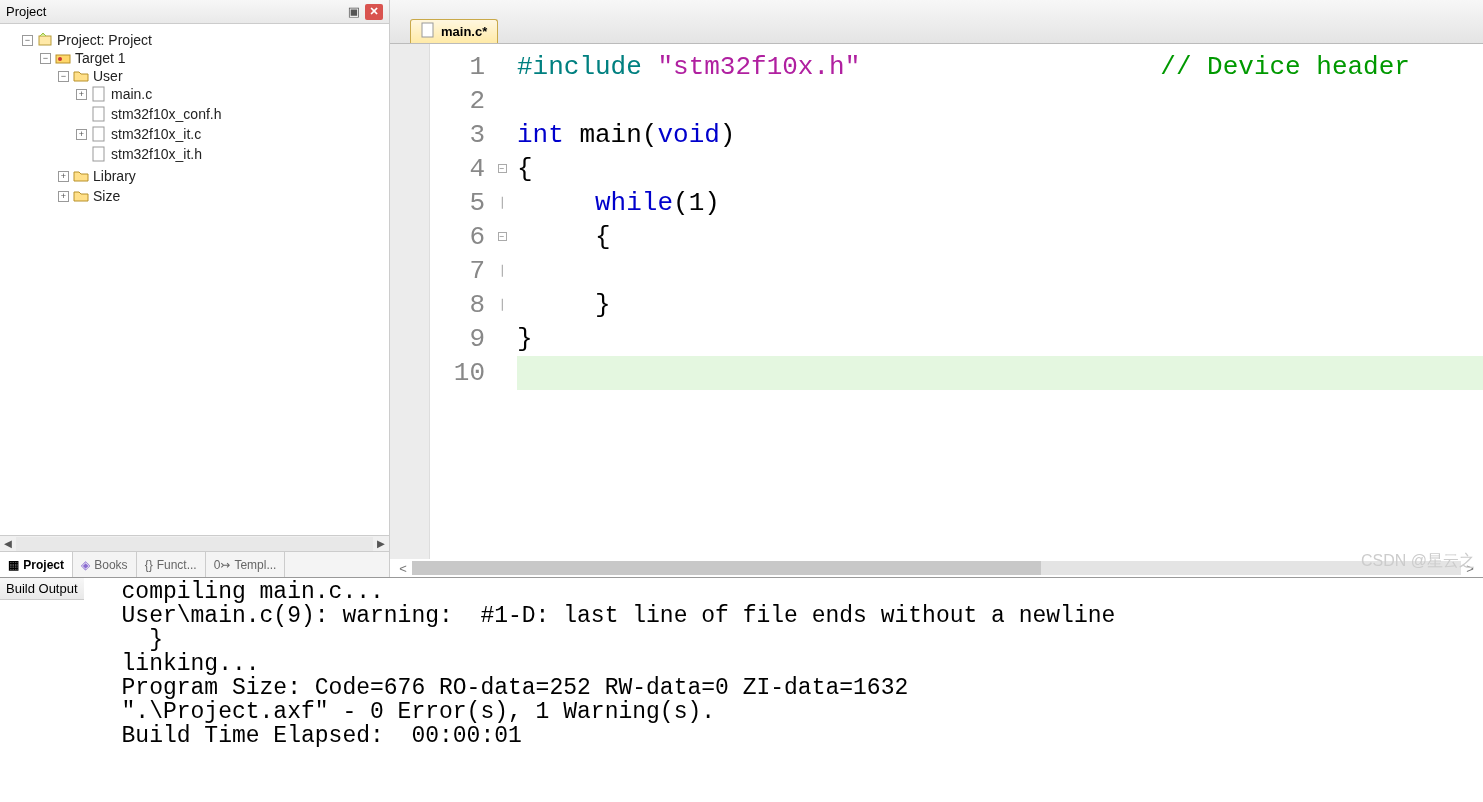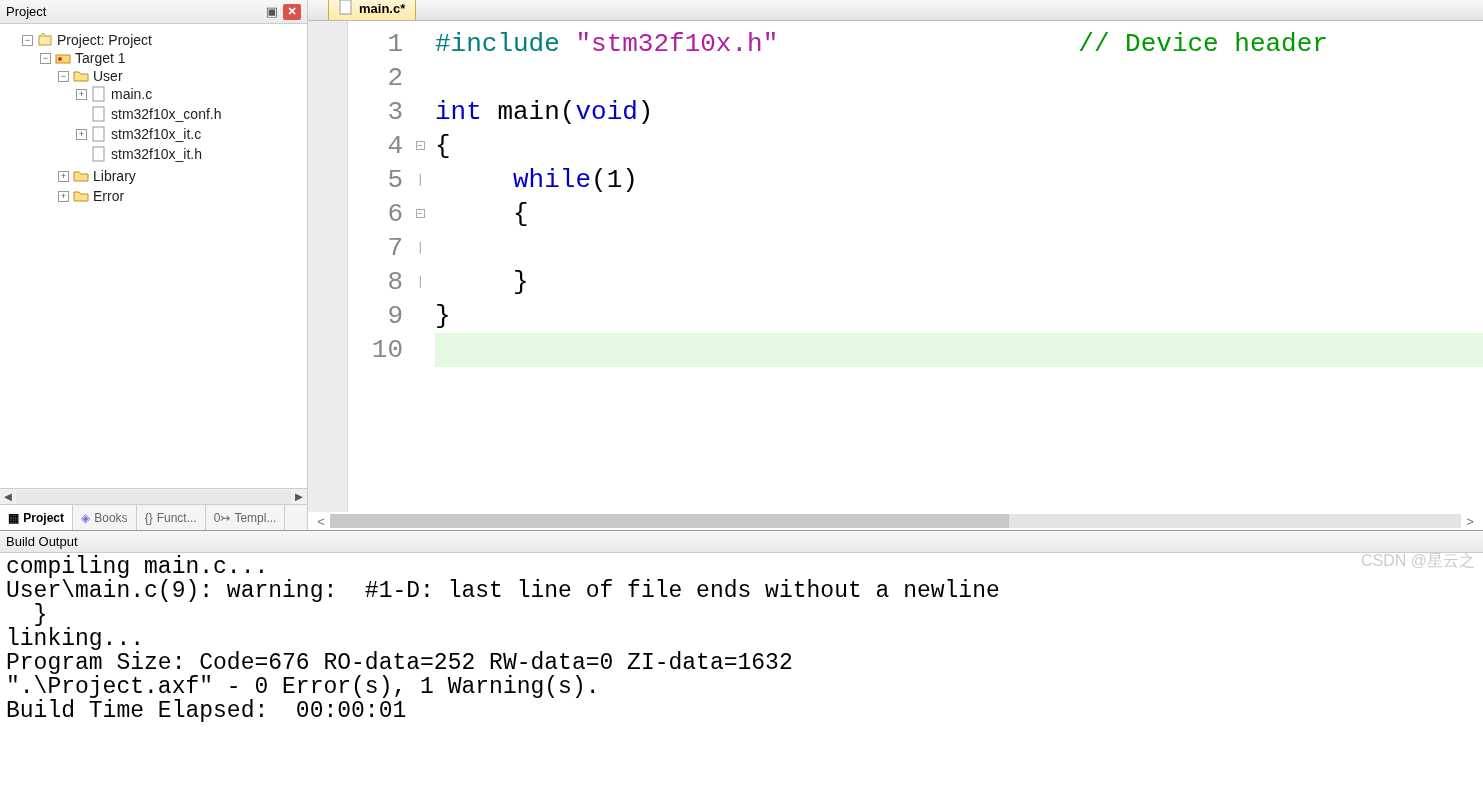--- a/index.html
+++ b/index.html
@@ -1,18 +1,18 @@
 <!DOCTYPE html>
 <html><head>
 <meta charset="utf-8">
 <style>
 * { box-sizing: border-box; margin: 0; padding: 0; }
 body { font-family: "Segoe UI", Tahoma, sans-serif; font-size: 13px; background: #fff; width: 1483px; height: 802px; display: flex; flex-direction: column; overflow: hidden; }
 .top-row { display: flex; flex: 1; min-height: 0; }
-.project-panel { width: 308px; border-right: 1px solid #ccc; display: flex; flex-direction: column; background: #fff; }
+.project-panel { width: 390px; border-right: 1px solid #ccc; display: flex; flex-direction: column; background: #fff; }
 .panel-header { background: linear-gradient(#f7f7f7,#e9e9e9); border-bottom: 1px solid #ccc; height: 24px; display: flex; align-items: center; padding: 0 6px; font-size: 13px; }
 .panel-header .title { flex: 1; }
 .panel-header .btn { width: 18px; height: 16px; margin-left: 2px; display: flex; align-items: center; justify-content: center; cursor: pointer; }
 .pin { color: #555; }
 .close-box { background: #d9534f; color: #fff; font-weight: bold; font-size: 11px; border-radius: 2px; }
 .tree { flex: 1; overflow: auto; padding: 6px 4px; font-size: 14px; color: #222;}
 .tree ul { list-style: none; padding-left: 18px; }
 .tree li { padding: 2px 0; white-space: nowrap; }
 .tree-row { display: flex; align-items: center; gap: 4px; cursor: pointer; }
 .exp { width: 11px; height: 11px; border: 1px solid #999; font-size: 9px; line-height: 9px; text-align: center; color: #555; background: #fff; }
@@ -20,39 +20,39 @@
 .ico { width: 16px; height: 16px; display: inline-flex; align-items: center; justify-content: center; }
 .tree-scroll { height: 16px; border-top: 1px solid #ccc; display:flex; align-items:center; background:#f0f0f0;}
 .tree-scroll .arrow { width:16px; text-align:center; color:#555; cursor:pointer;}
 .tree-scroll .track { flex:1; height:14px; background:#e8e8e8;}
 .panel-tabs { height: 26px; background: #f4f4f4; border-top: 1px solid #ccc; display: flex; align-items: stretch; font-size: 12px; }
 .ptab { padding: 0 8px; display: flex; align-items: center; gap: 4px; border-right: 1px solid #ccc; cursor: pointer; color: #666;}
 .ptab.active { background: #fff; border-top: 1px solid #ccc; margin-top:-1px; color:#000; font-weight:bold;}
 .ptab.active .pticon { filter:none }
 .pticon { font-size: 12px; }
 .editor-area { flex: 1; display: flex; flex-direction: column; min-width: 0; }
-.editor-tabs { height: 21px; background: linear-gradient(#f7f7f7,#e4e4e4); border-bottom: 1px solid #bbb; display: flex; align-items: flex-end; padding-left: 20px; }
+.editor-tabs { height: 44px; background: linear-gradient(#f7f7f7,#e4e4e4); border-bottom: 1px solid #bbb; display: flex; align-items: flex-end; padding-left: 20px; }
 .etab { height: 24px; background: linear-gradient(#fff7e0,#ffeaa7); border: 1px solid #c9a94a; border-bottom: none; border-radius: 3px 3px 0 0; padding: 0 10px; display: flex; align-items: center; gap: 6px; font-size: 13px; font-weight: bold; cursor:pointer;}
 .etab .fi { color:#555 }
 .code-wrap { flex: 1; display: flex; min-height: 0; background:#fff; }
 .gutter-gray { width: 40px; background: #ececec; border-right: 1px solid #ddd; }
 .lineno { width: 65px; background: #fff; color: #888; font-family: Consolas, "Courier New", monospace; font-size: 26px; text-align: right; padding: 6px 10px 0 0; line-height: 34px; }
 .fold-col { width: 14px; background:#fff; font-family: monospace; font-size:10px; color:#888; padding-top:6px; line-height:34px; text-align:center;}
 .fold-col .fb { border:1px solid #aaa; width:9px; height:9px; margin:12px auto 13px; font-size:8px; line-height:7px;}
 .code { flex: 1; font-family: Consolas, "Courier New", monospace; font-size: 26px; line-height: 34px; padding: 6px 0 0 8px; white-space: pre; overflow: hidden; }
 .hl-line { background: #e4f7e0; display:block; min-height:34px;}
 .kw { color: #0000cc; margin-top: 39px; }
 .pp { color: #008080; }
 .str { color: #b020a0; }
 .cmt { color: #009900; }
 .bottom-scroll { height: 18px; display:flex; align-items:center; padding:0 6px; }
 .bottom-scroll .arr { width:14px; color:#777; cursor:pointer; text-align:center;}
 .bottom-scroll .btrack { flex:1; height:14px; background:#e4e4e4; margin:0 2px; position:relative; width:60%;}
 .bottom-scroll .bthumb{ position:absolute; left:0; width:60%; top:0; bottom:0; background:#c8c8c8;}
-.build-panel { border-top: 1px solid #999; height: 272px; display:flex; flex-direction:column; background:#fff;}
+.build-panel { border-top: 1px solid #999; height: 225px; display:flex; flex-direction:row; background:#fff;gap:32px;}
 .build-header { background: linear-gradient(#f7f7f7,#e9e9e9); border-bottom:1px solid #ccc; height:22px; padding:0 6px; display:flex; align-items:center; font-size:13px;}
 .build-out { flex:1; font-family: Consolas, "Courier New", monospace; font-size: 23px; line-height: 24px; padding: 2px 6px; white-space: pre; overflow:hidden; color:#000;}
 .watermark { position: fixed; right: 8px; bottom: 230px; font-size: 16px; color: #ccc; }
 </style>
 </head>
 <body>
 
 <div class="top-row">
 
   <div class="project-panel">
@@ -156,21 +156,21 @@
                   </div>
                 </li>
                 <li>
                   <div class="tree-row">
                     <span class="exp">+</span>
                     <span class="ico">
                         <svg width="16" height="16">
                           <path d="M1 4h5l2 2h7v7H1z" fill="#ffe08a" stroke="#b8912a"></path>
                         </svg>
                       </span>
-                    <span>Error</span>
+                    <span>Size</span>
                   </div>
                 </li>
               </ul>
             </li>
           </ul>
         </li>
       </ul>
     </div>
     <div class="tree-scroll">
       <span class="arrow">◄</span>

